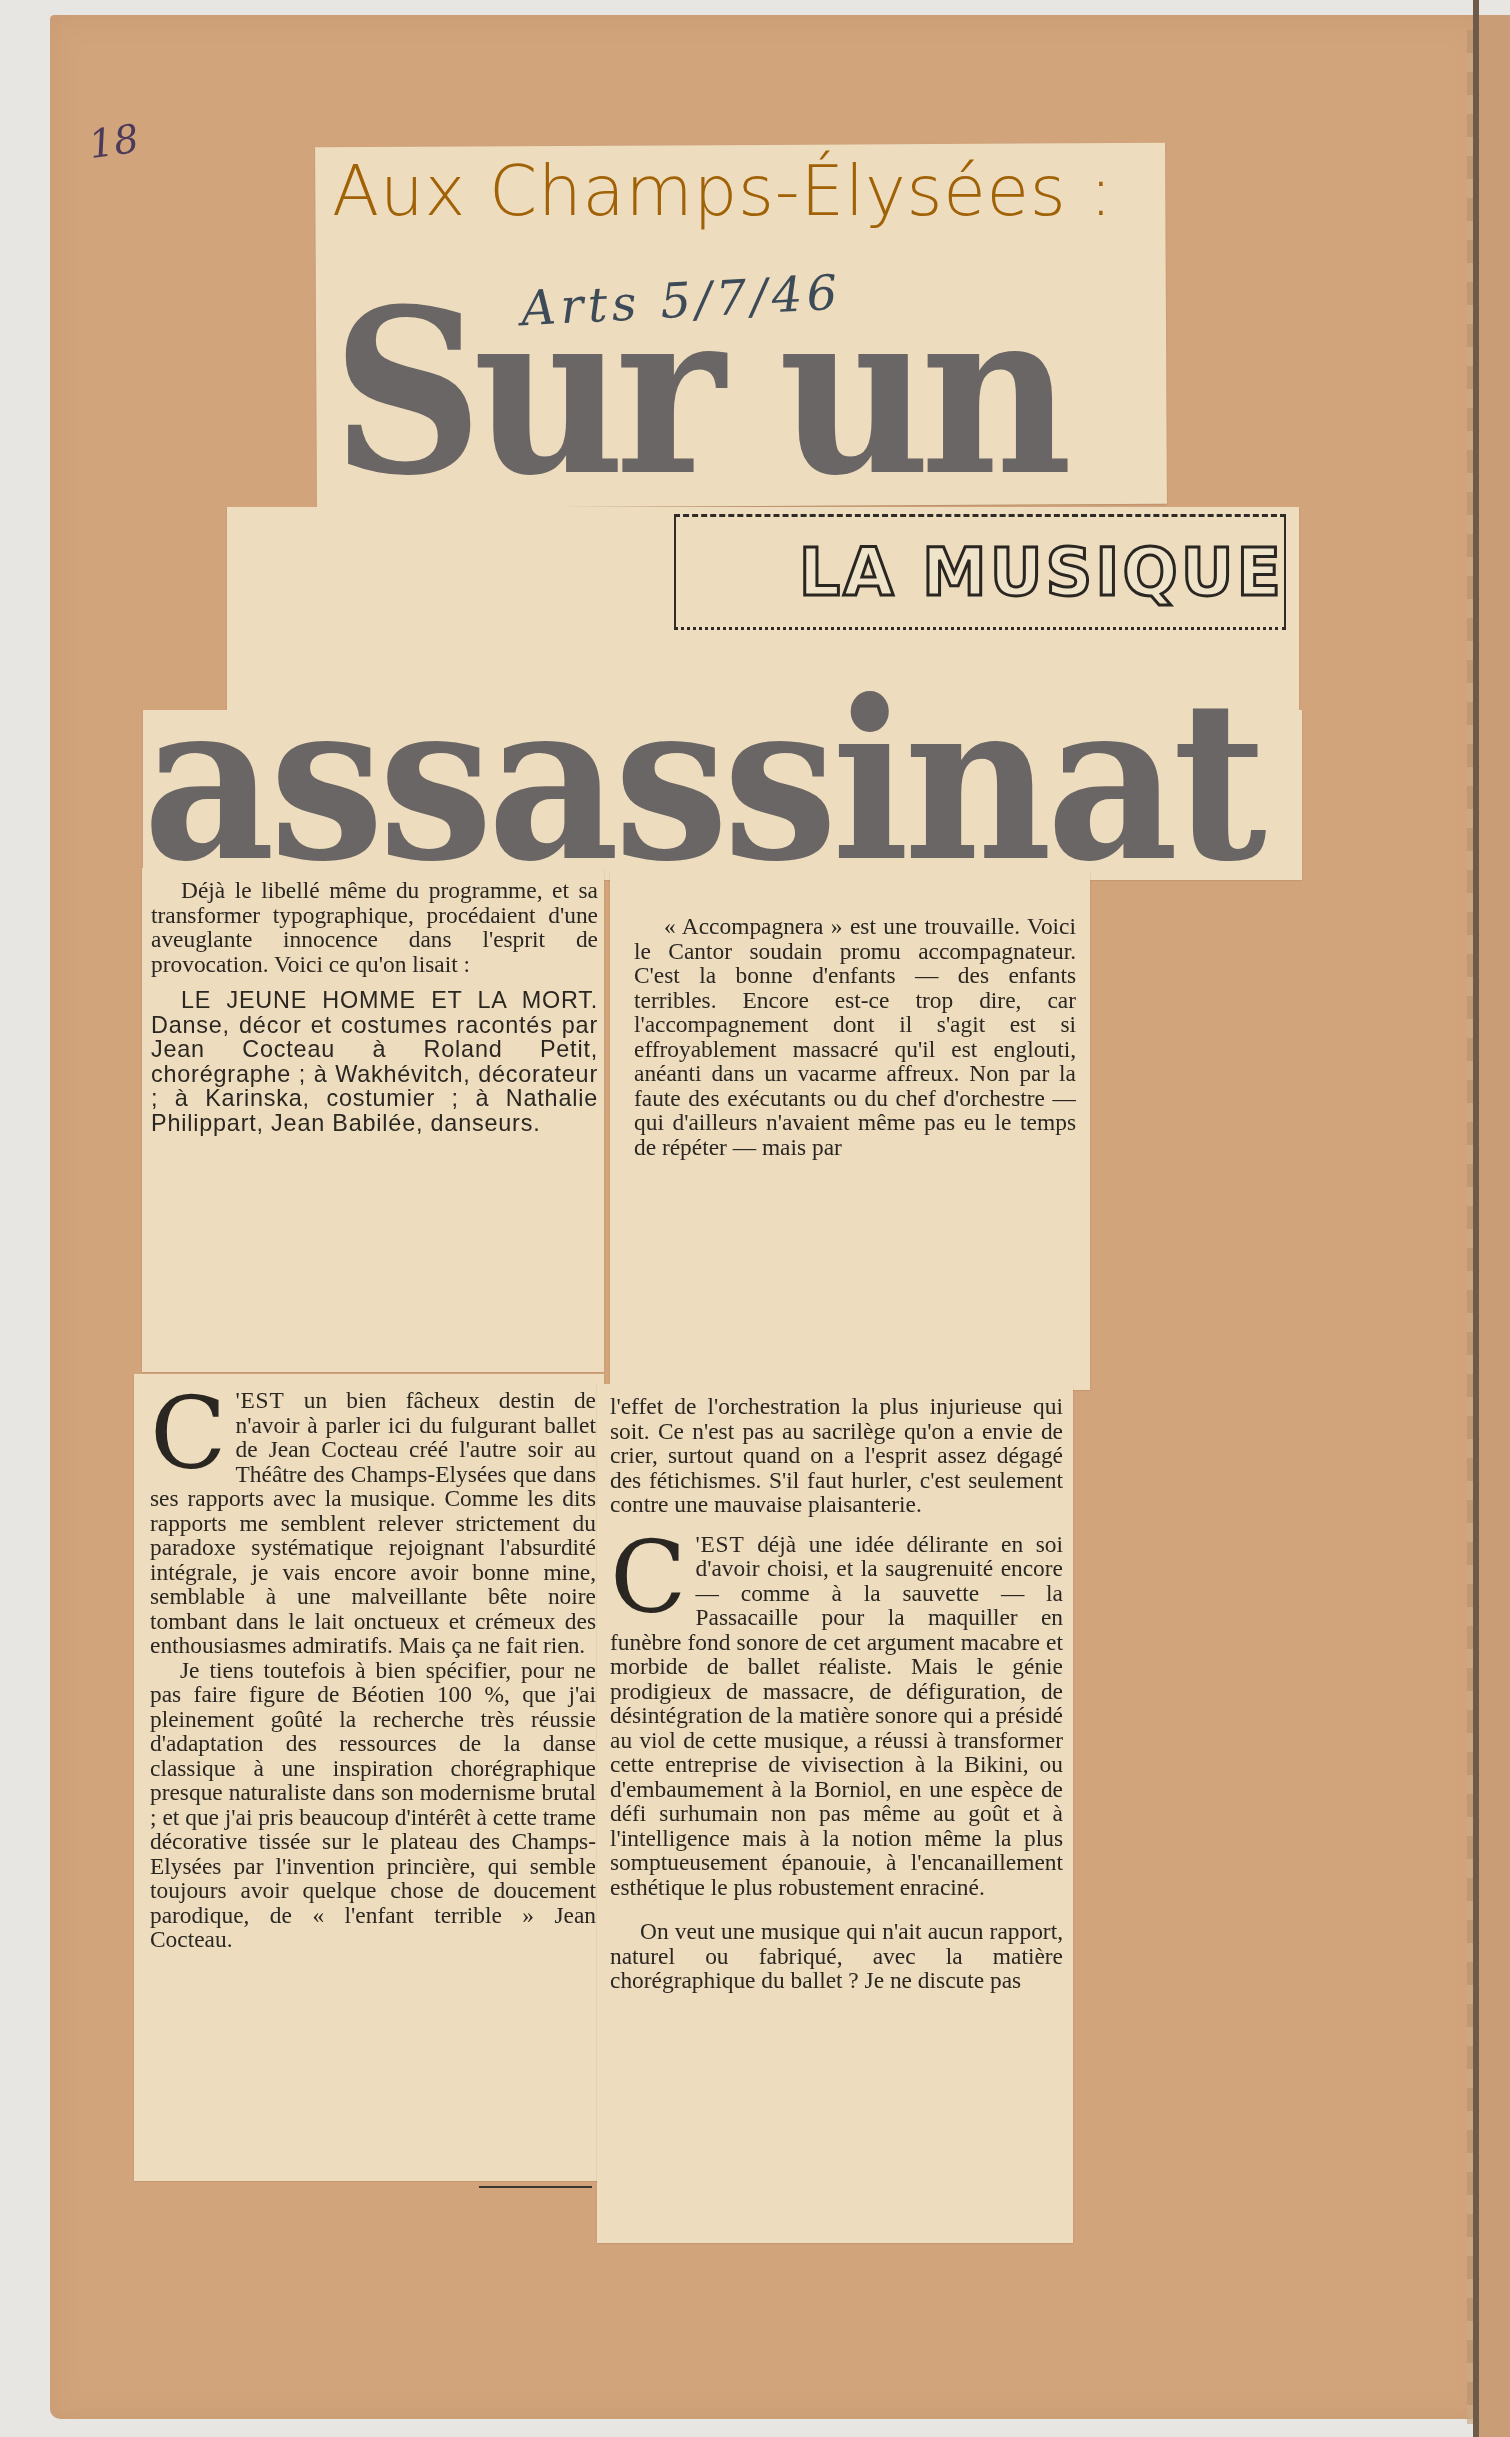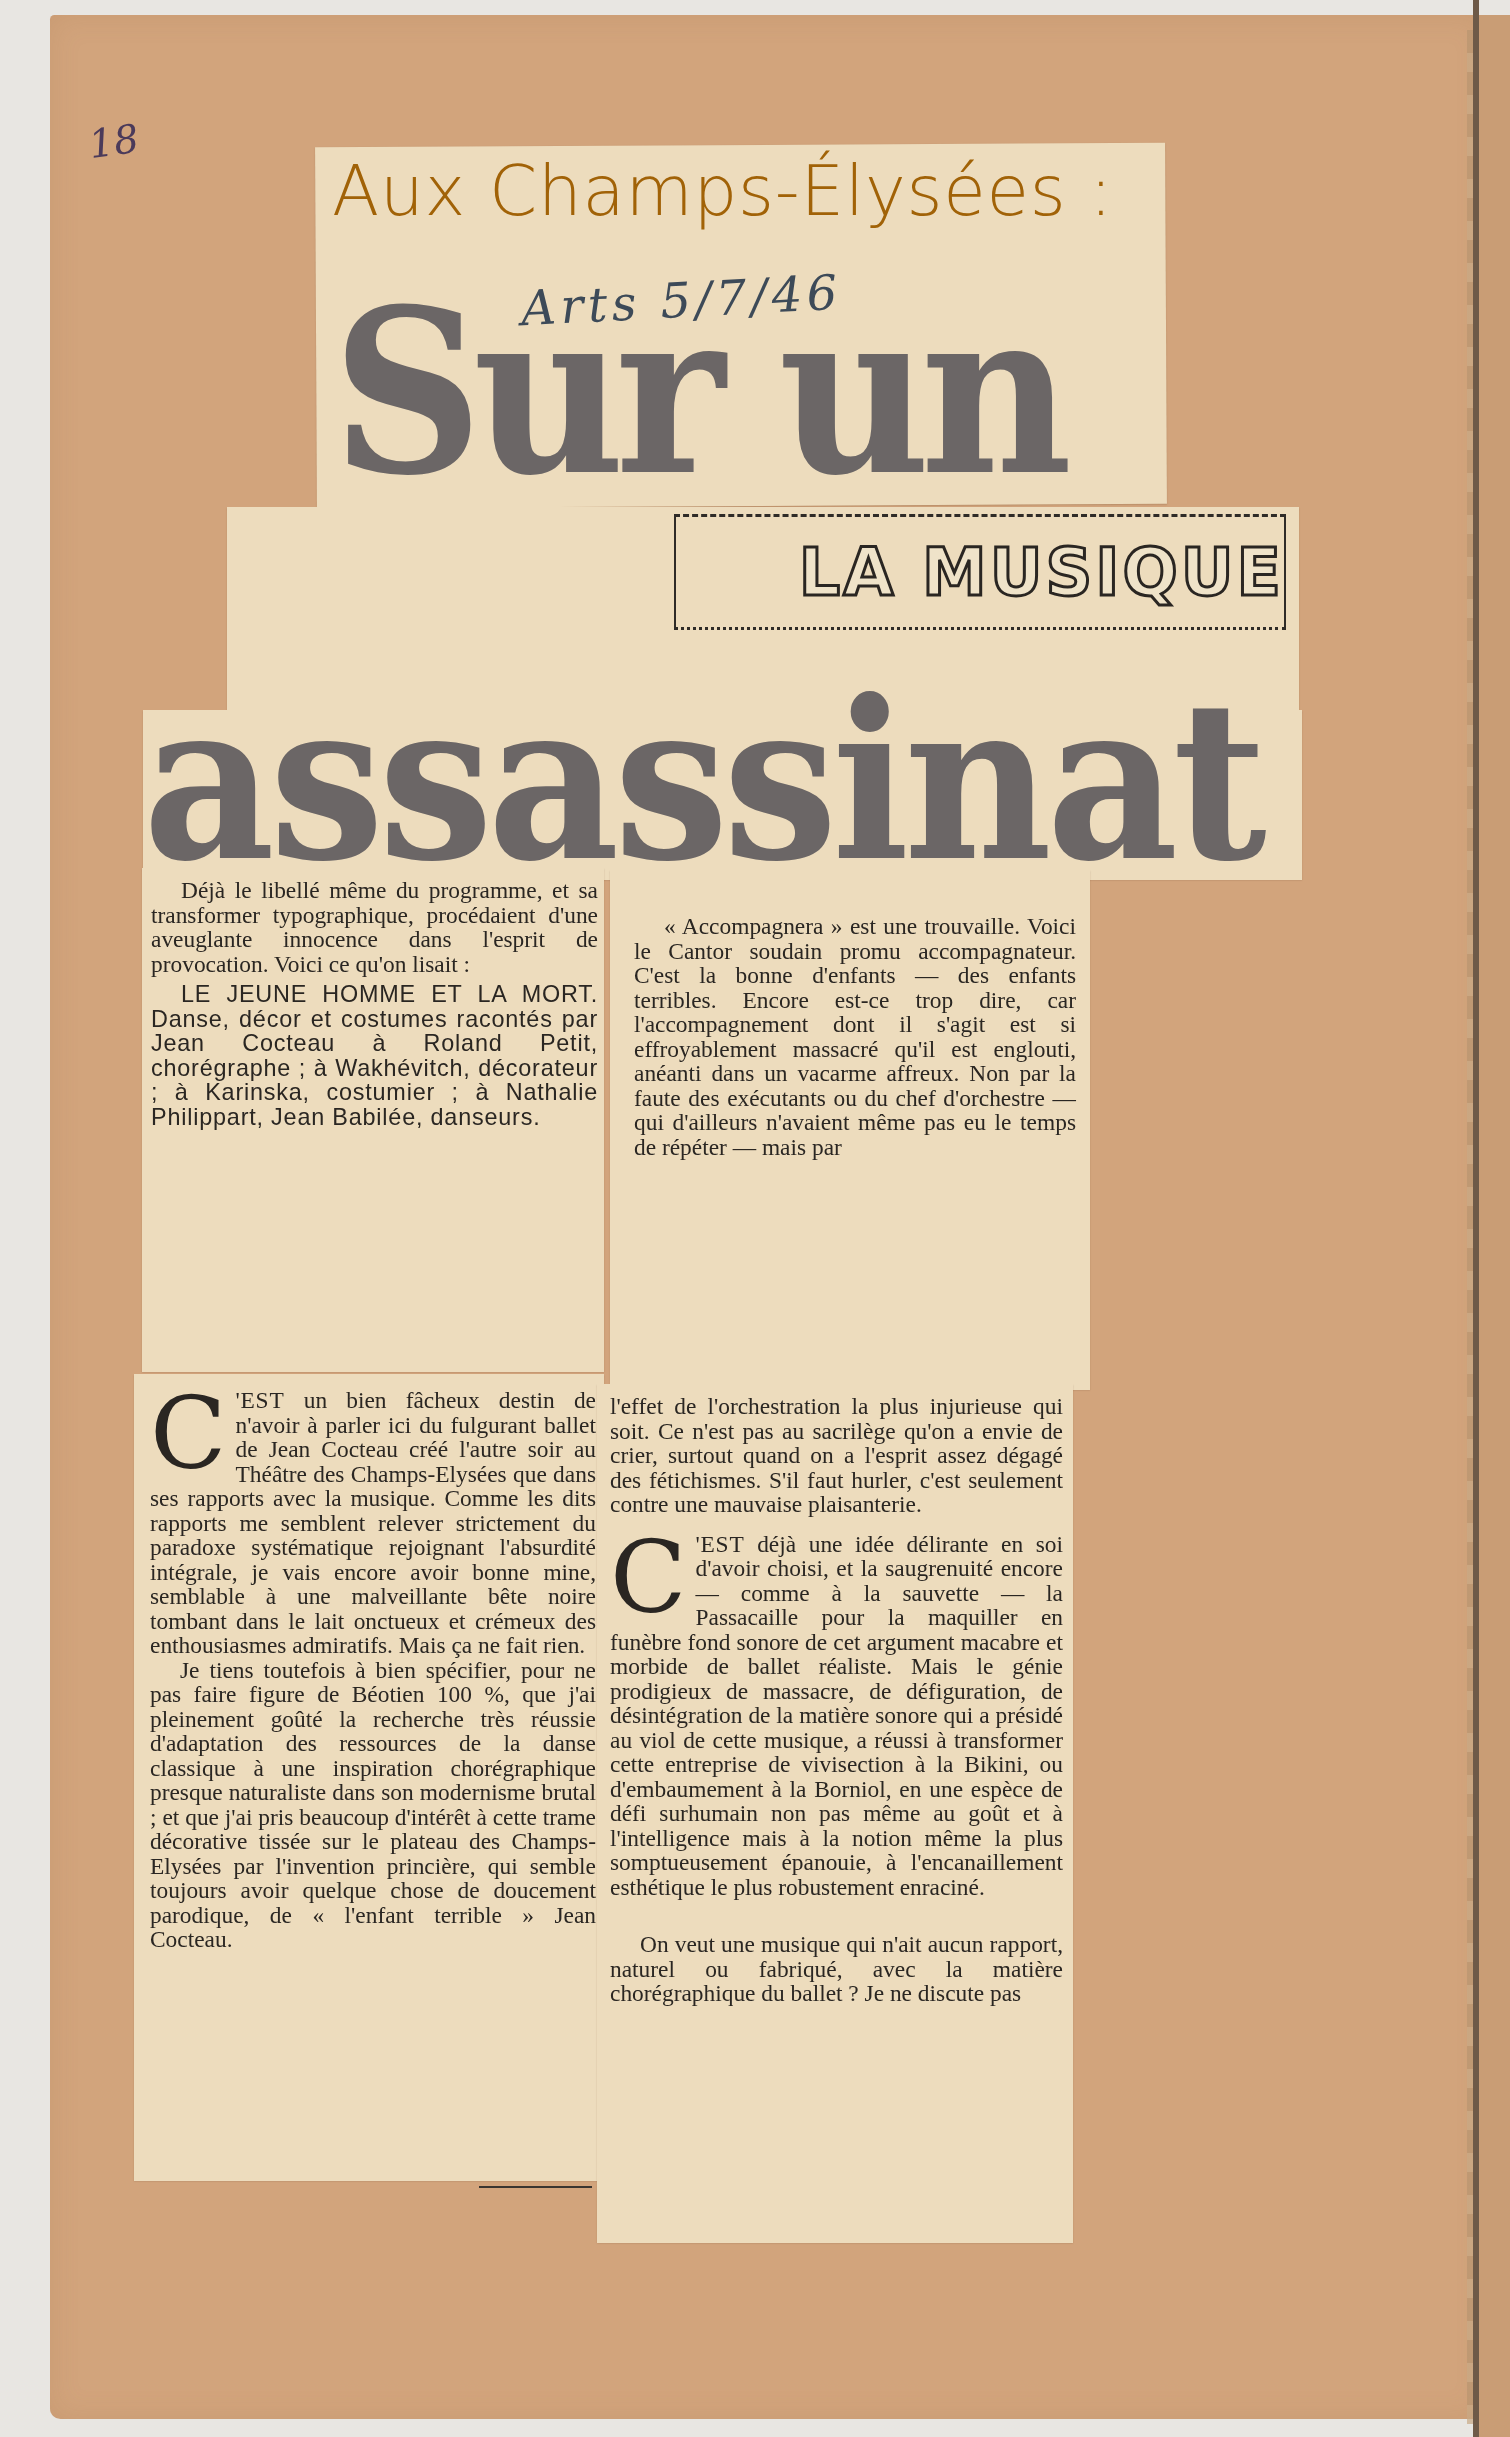--- a/index.html
+++ b/index.html
@@ -104,21 +104,21 @@
 <div class="clip" style="left:143px; top:710px; width:1159px; height:170px;"></div>
 <div class="big-assassinat">assassinat</div>
 
 <div class="clip" style="left:142px; top:868px; width:462px; height:504px;"></div>
 <div class="clip" style="left:610px; top:870px; width:480px; height:520px;"></div>
 <div class="clip" style="left:134px; top:1374px; width:470px; height:807px;"></div>
 <div class="clip" style="left:597px; top:1384px; width:476px; height:859px;"></div>
 
 <div class="col" style="left:151px; top:878px; width:447px;">
   <p>Déjà le libellé même du programme, et sa transformer typographique, procédaient d'une aveuglante innocence dans l'esprit de provocation. Voici ce qu'on lisait :</p>
-  <p class="sans" style="margin-top:6px;">LE JEUNE HOMME ET LA MORT. Danse, décor et costumes racontés par Jean Cocteau à Roland Petit, chorégraphe ; à Wakhévitch, décorateur ; à Karinska, costumier ; à Nathalie Philippart, Jean Babilée, danseurs.</p>
+  <p class="sans" style="margin-top:12px;">LE JEUNE HOMME ET LA MORT. Danse, décor et costumes racontés par Jean Cocteau à Roland Petit, chorégraphe ; à Wakhévitch, décorateur ; à Karinska, costumier ; à Nathalie Philippart, Jean Babilée, danseurs.</p>
 </div>
 
 <div class="col" style="left:634px; top:884px; width:442px;">
   <p class="spaced" style="margin-top:30px;">« Accompagnera » est une trouvaille. Voici le Cantor soudain promu accompagnateur. C'est la bonne d'enfants — des enfants terribles. Encore est-ce trop dire, car l'accompagnement dont il s'agit est si effroyablement massacré qu'il est englouti, anéanti dans un vacarme affreux. Non par la faute des exécutants ou du chef d'orchestre — qui d'ailleurs n'avaient même pas eu le temps de répéter — mais par</p>
 </div>
 
 <div class="col" style="left:150px; top:1388px; width:446px;">
   <p class="noindent">
     <span class="dropcap">C</span><span class="smallcaps">'EST</span>
     <span>un bien fâcheux destin de n'avoir à parler ici du fulgurant ballet de Jean Cocteau créé l'autre soir au Théâtre des Champs-Elysées que dans ses rapports avec la musique. Comme les dits rapports me semblent relever strictement du paradoxe systématique rejoignant l'absurdité intégrale, je vais encore avoir bonne mine, semblable à une malveillante bête noire tombant dans le lait onctueux et crémeux des enthousiasmes admiratifs. Mais ça ne fait rien.</span>
@@ -127,15 +127,15 @@
 </div>
 <div class="rule" style="left:479px; top:2186px; width:113px;"></div>
 
 <div class="col" style="left:610px; top:1394px; width:453px;">
   <p class="noindent">l'effet de l'orchestration la plus injurieuse qui soit. Ce n'est pas au sacrilège qu'on a envie de crier, surtout quand on a l'esprit assez dégagé des fétichismes. S'il faut hurler, c'est seulement contre une mauvaise plaisanterie.</p>
   <div class="gap"></div>
   <p class="noindent">
     <span class="dropcap">C</span><span class="smallcaps">'EST</span>
     <span>déjà une idée délirante en soi d'avoir choisi, et la saugrenuité encore — comme à la sauvette — la Passacaille pour la maquiller en funèbre fond sonore de cet argument macabre et morbide de ballet réaliste. Mais le génie prodigieux de massacre, de défiguration, de désintégration de la matière sonore qui a présidé au viol de cette musique, a réussi à transformer cette entreprise de vivisection à la Bikini, ou d'embaumement à la Borniol, en une espèce de défi surhumain non pas même au goût et à l'intelligence mais à la notion même la plus somptueusement épanouie, à l'encanaillement esthétique le plus robustement enraciné.</span>
   </p>
-  <p class="spaced" style="margin-top:33px;">On veut une musique qui n'ait aucun rapport, naturel ou fabriqué, avec la matière chorégraphique du ballet ? Je ne discute pas</p>
+  <p class="spaced" style="margin-top:20px;">On veut une musique qui n'ait aucun rapport, naturel ou fabriqué, avec la matière chorégraphique du ballet ? Je ne discute pas</p>
 </div>
 
 
 </body></html>

